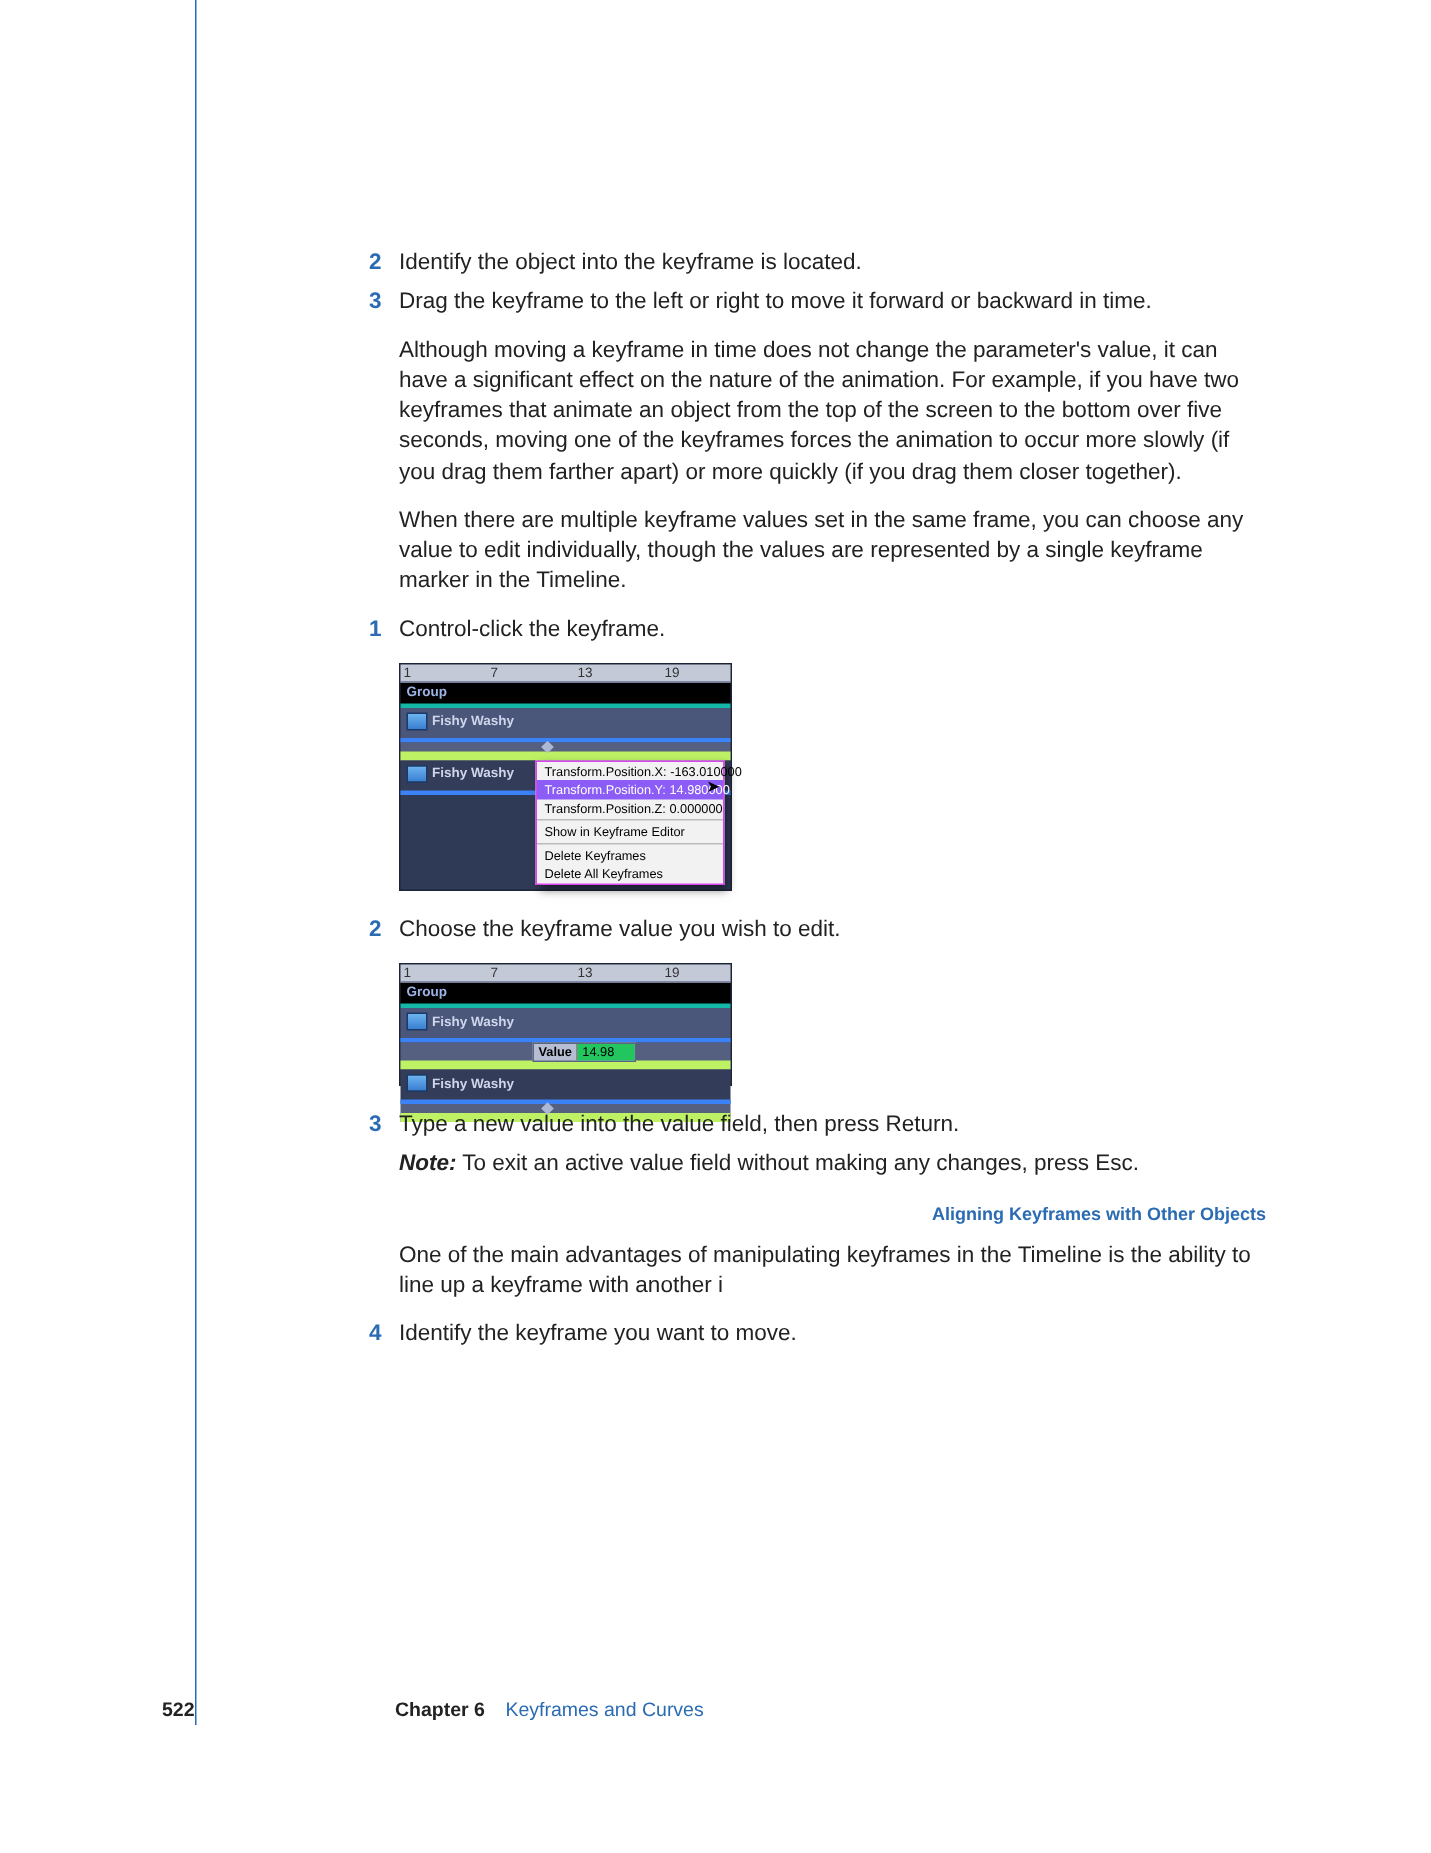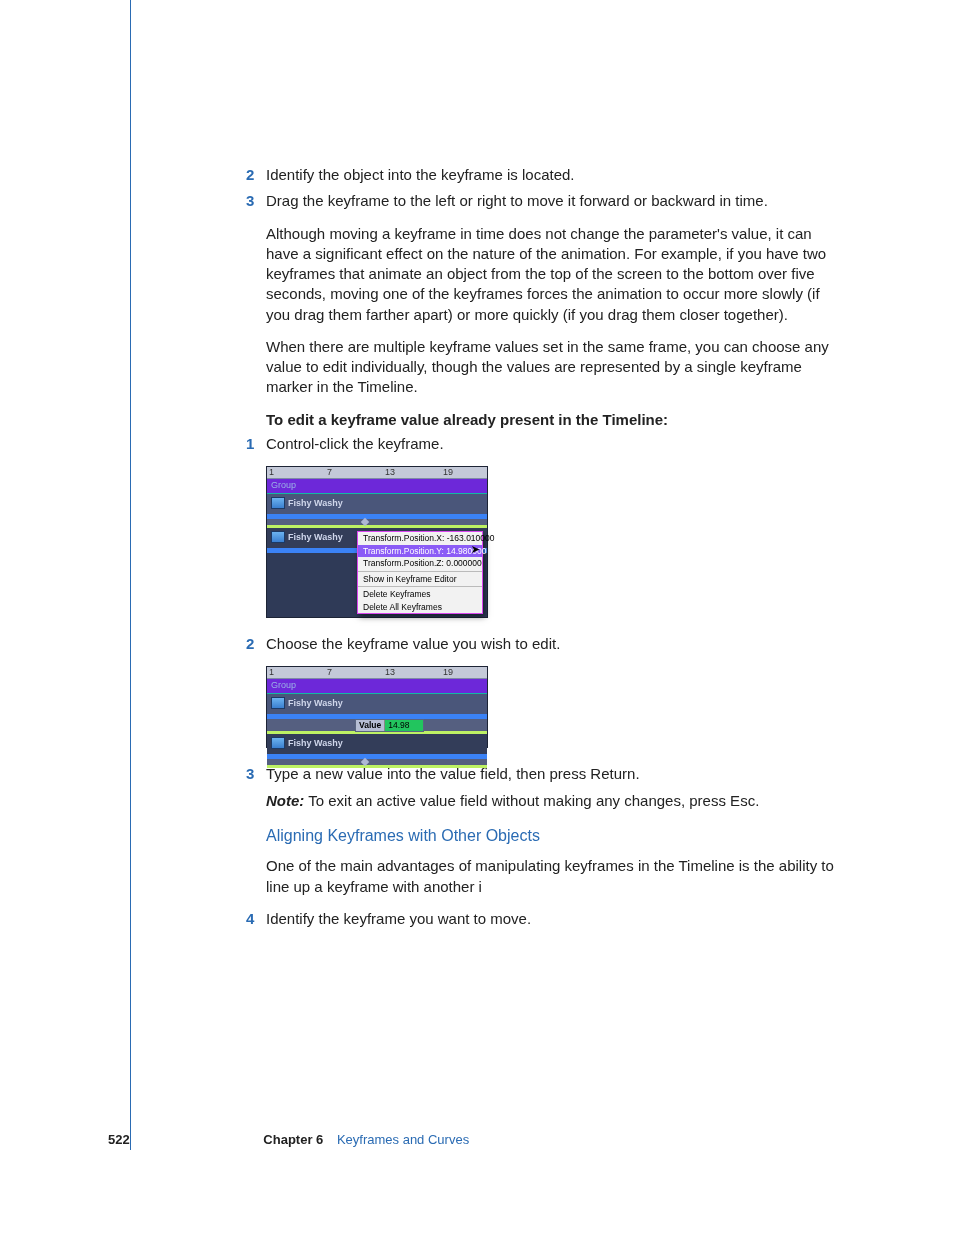--- a/index.html
+++ b/index.html
@@ -40,23 +40,24 @@
     font-weight: bold;
   }
   .para {
     margin: 12px 0;
   }
   .bold {
     font-weight: 600;
   }
   .h3 {
     color: #2a6bb3;
-    font-weight: 400;
-    font-size: 16px;
+    font-weight: 700;
+    font-size: 12px;
     margin: 14px 0 10px 0;
+    text-align: right;
   }
   .note-label {
     font-weight: 600;
     font-style: italic;
   }
   .footer {
     position: absolute;
     left: 108px;
     top: 1131px;
     right: 110px;
@@ -88,30 +89,30 @@
     line-height: 1;
   }
   .ruler {
     background: #c4c9d8;
     height: 11px;
     position: relative;
     border-bottom: 1px solid #808aa6;
   }
   .ruler .rlabel { position:absolute; top:1px; color:#333; font-size:9px; }
   .group-row {
-    background: #6d28d9;
+    background: #000000;
     color: #9bb3e6;
-    font-weight: normal;
+    font-weight: bold;
     padding: 2px 4px;
     height: 10px;
-    border-bottom: 1px solid #14b8a6;
+    border-bottom: 3px solid #14b8a6;
   }
   .track-row {
     height: 16px;
-    border-bottom: 5px solid #3b82f6;
+    border-bottom: 3px solid #3b82f6;
     position: relative;
     background: #4a567a;
     padding: 2px 0;
   }
   .track-row.folded { background:#333d59; }
   .track-label {
     position: absolute;
     left: 4px;
     top: 3px;
     display: flex;
@@ -147,21 +148,21 @@
 
   
   .val-edit {
     position:absolute; left:88px; top:0px;
     display:flex; align-items:center;
     background:#b7bed4; border:1px solid #5a6580;
     font-size:8.5px; z-index:5;
   }
   .val-edit .lbl{ padding:1px 3px; color:#000; font-weight:bold;}
   .val-edit .fld{ background:#22c55e; padding:1px 3px; color:#000; border-left:1px solid #888; width:32px;}
-  .thin-bar { height:6px; background:#555f80; border-bottom:3px solid #bef264; position:relative;}
+  .thin-bar { height:6px; background:#555f80; border-bottom:6px solid #bef264; position:relative;}
 </style>
 </head>
 <body>
 
 <div class="left-rule"></div>
 
 <div class="page">
   <div class="content">
 
     <div class="ol-item">
@@ -169,21 +170,20 @@
       <span>Identify the object into the keyframe is located.</span>
     </div>
     <div class="ol-item">
       <span class="ol-num">3</span>
       <span>Drag the keyframe to the left or right to move it forward or backward in time.</span>
     </div>
 
     <p class="para">Although moving a keyframe in time does not change the parameter's value, it can have a significant effect on the nature of the animation. For example, if you have two keyframes that animate an object from the top of the screen to the bottom over five seconds, moving one of the keyframes forces the animation to occur more slowly (if you drag them farther apart) or more quickly (if you drag them closer together).</p>
     <p class="para">When there are multiple keyframe values set in the same frame, you can choose any value to edit individually, though the values are represented by a single keyframe marker in the Timeline.</p>
 
-    <p class="para bold" style="margin-bottom:4px;">To edit a keyframe value already present in the Timeline:</p>
 
     <div class="ol-item">
       <span class="ol-num">1</span>
       <span>Control-click the keyframe.</span>
     </div>
 
     <div class="ui-shot" style="height:150px;">
       <div class="ruler">
         <span class="rlabel" style="left:2px">1</span>
         <span class="rlabel" style="left:60px">7</span>

